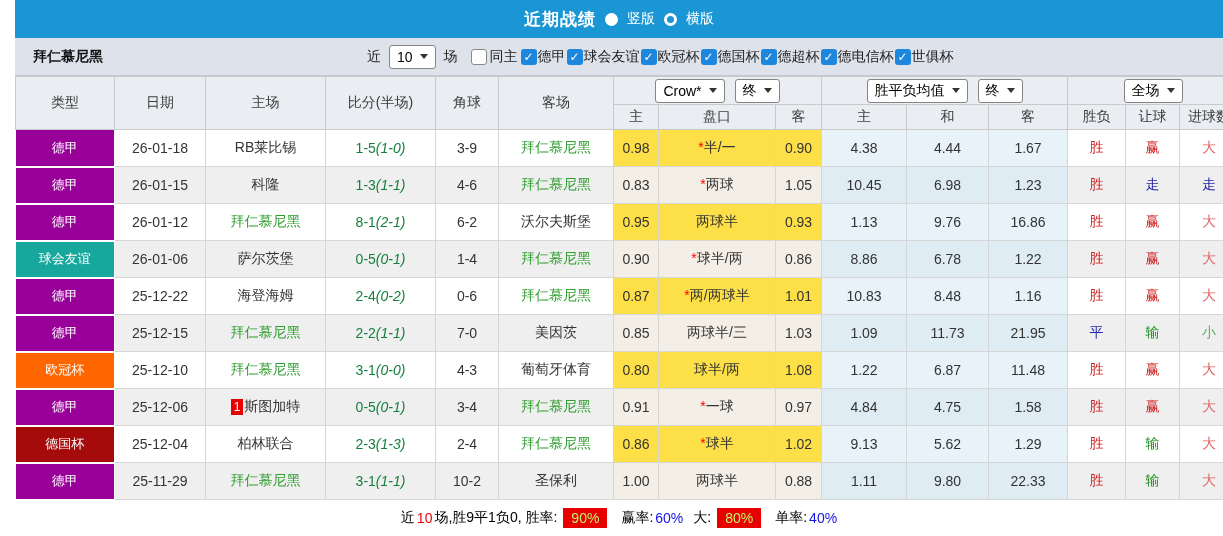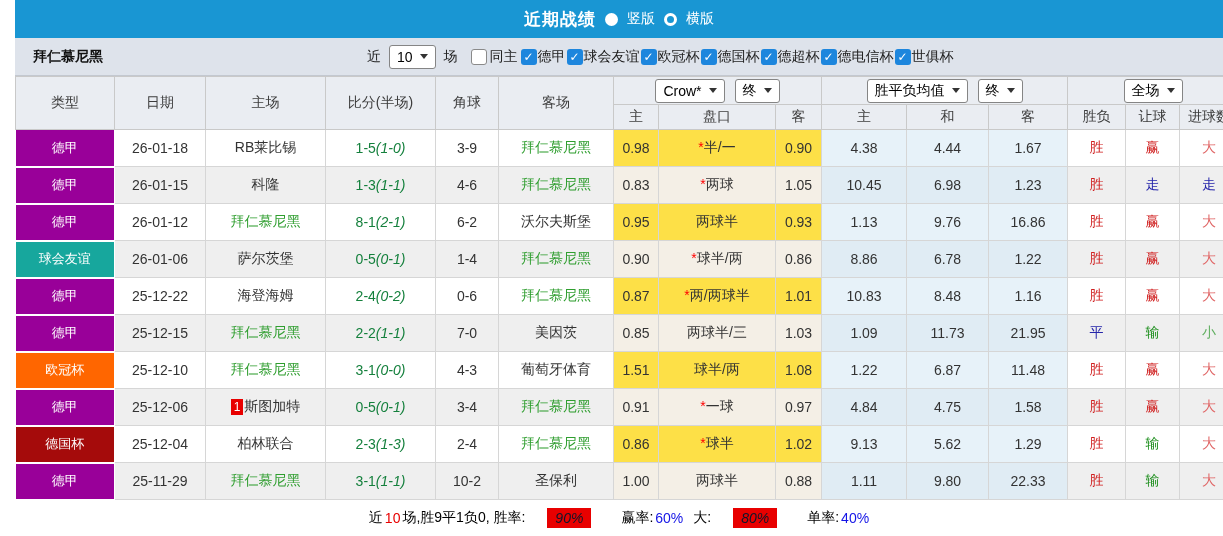--- a/index.html
+++ b/index.html
@@ -78,21 +78,21 @@
   .c-lred { color:#e06666; }
   .c-lgreen { color:#5fae5f; }
 
   
   .summary {
     height:34px; display:flex; align-items:center; justify-content:center; background:#fff;
     font-size:14px; color:#000; gap:2px;
   }
   .s-red { color:#e80000; }
   .s-blue { color:#1414e6; }
-  .s-badge { background:#e80000; color:#0f172a; padding:2px 8px; margin:0 20px;font-style:italic; }
+  .s-badge { background:#e80000; color:#bef264; padding:2px 8px; margin:0 4px; }
   .s-sp { margin-left:8px; }
 </style>
 </head>
 <body>
 
 <div class="page">
 
   <div class="titlebar">
     <span class="title">近期战绩</span>
     <span class="radio filled"></span>
@@ -305,21 +305,21 @@
     <td class="c-green">输</td>
     <td class="c-lgreen">小</td>
   </tr>
         <tr>
     <td class="type-cell" style="background: rgb(255, 102, 0);">欧冠杯</td>
     <td>25-12-10</td>
     <td class="t-green">拜仁慕尼黑</td>
     <td><span class="score">3-1</span><span class="half">(0-0)</span></td>
     <td>4-3</td>
     <td>葡萄牙体育</td>
-    <td class="bg-cream">1.51</td>
+    <td class="bg-cream">0.80</td>
     <td class="bg-cream"><span class="star"></span><span>球半/两</span></td>
     <td class="bg-cream">1.08</td>
     <td class="bg-blue">1.22</td>
     <td class="bg-blue">6.87</td>
     <td class="bg-blue">11.48</td>
     <td class="c-red">胜</td>
     <td class="c-red">赢</td>
     <td class="c-lred">大</td>
   </tr>
         <tr>

